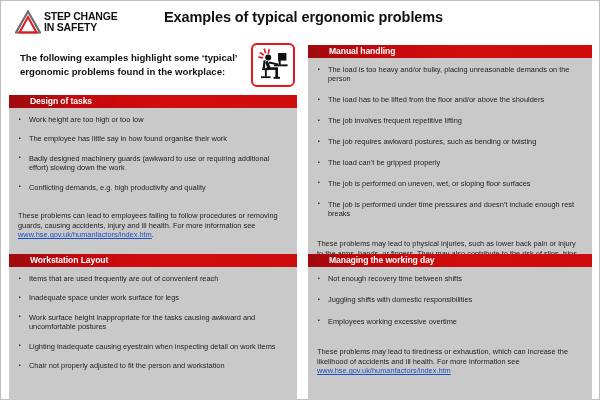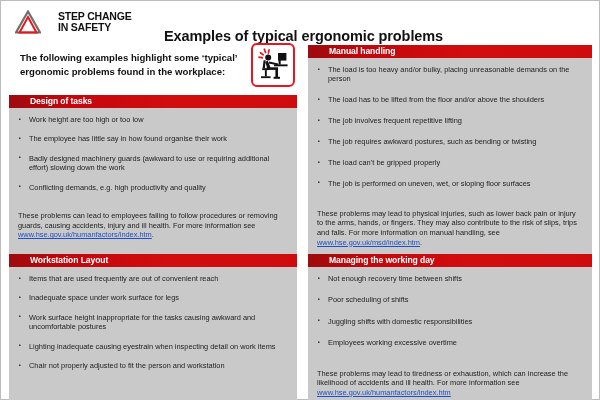--- a/index.html
+++ b/index.html
@@ -31,21 +31,21 @@
     left: 0; top: 0;
     width: 600px;
     height: 38px;
   }
   .logo-wrap {
     position: absolute;
     left: 14px;
     top: 9px;
     display: flex;
     align-items: center;
-    gap: 17px;
+    gap: 3px;
   }
   .logo-mark {
     width: 26px;
     height: 24px;
     position: relative;
   }
   .logo-text {
     font-size: 10.5px;
     font-weight: bold;
     line-height: 11px;
@@ -54,21 +54,20 @@
   }
   .logo-text .l2 { display: block; }
   .slide-title {
     position: absolute;
     left: 163px;
     top: 8px;
     font-size: 14.5px;
     font-weight: bold;
     color: #111111;
     letter-spacing: -0.1px;
-    margin-top: 19px;
   }
 
   
   .intro {
     position: absolute;
     left: 19px;
     top: 50px;
     width: 232px;
     font-size: 9.6px;
     font-weight: bold;
@@ -240,20 +239,21 @@
   <div class="panel" id="panel-manual">
     <div class="panel-head">Manual handling</div>
     <div class="panel-body">
       <ul class="bullets">
         <li>The load is too heavy and/or bulky, placing unreasonable demands on the person</li>
         <li>The load has to be lifted from the floor and/or above the shoulders</li>
         <li>The job involves frequent repetitive lifting</li>
         <li>The job requires awkward postures, such as bending or twisting</li>
         <li>The load can’t be gripped properly</li>
         <li>The job is performed on uneven, wet, or sloping floor surfaces</li>
+        <li>The job is performed under time pressures and doesn’t include enough rest breaks</li>
       </ul>
       <div class="note-spacer"></div>
       <div class="note">
         <span>These problems may lead to physical injuries, such as lower back pain or injury to the arms, hands, or fingers. They may also contribute to the risk of slips, trips and falls. For more information on manual handling, see </span><span class="link">www.hse.gov.uk/msd/index.htm</span><span>.</span>
       </div>
     </div>
   </div>
 
   <div class="panel" id="panel-workstation">
     <div class="panel-head">Workstation Layout</div>
@@ -266,21 +266,20 @@
         <li>Chair not properly adjusted to fit the person and workstation</li>
       </ul>
     </div>
   </div>
 
   <div class="panel" id="panel-managing">
     <div class="panel-head">Managing the working day</div>
     <div class="panel-body">
       <ul class="bullets">
         <li>Not enough recovery time between shifts</li>
-        <li>Poor scheduling of shifts</li>
         <li>Juggling shifts with domestic responsibilities</li>
         <li>Employees working excessive overtime</li>
       </ul>
       <div class="note-spacer"></div>
       <div class="note">
         <span>These problems may lead to tiredness or exhaustion, which can increase the likelihood of accidents and ill health. For more information see </span><span class="link">www.hse.gov.uk/humanfactors/index.htm</span><span></span>
       </div>
     </div>
   </div>
 

